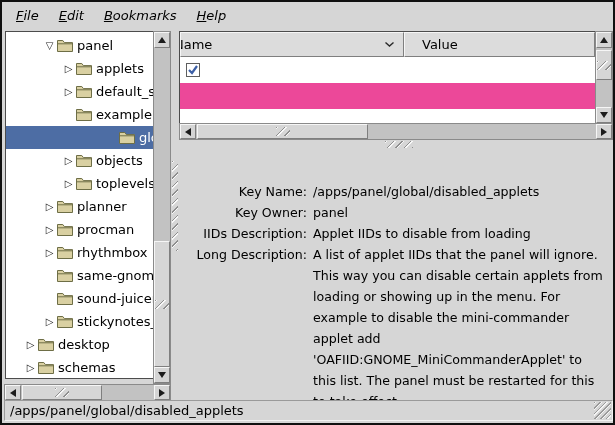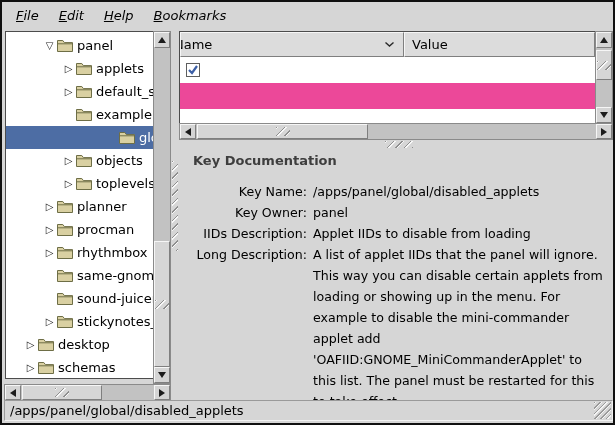--- a/index.html
+++ b/index.html
@@ -46,21 +46,21 @@
   
   #key-list{position:absolute;left:177px;top:29px;width:417px;height:94px;box-sizing:border-box;
     background:#fff;border:1px solid #4c4c4c;overflow:hidden;}
   #list-header{display:flex;height:25px;font-size:13px;color:#000;}
   .hdr-cell{box-sizing:border-box;background:#dcdcdc;
     border-top:1px solid #f6f6f6;border-left:1px solid #f6f6f6;
     border-bottom:1px solid #7f7f7f;border-right:1px solid #7f7f7f;
     display:flex;align-items:center;overflow:hidden;}
   #hdr-name{width:224px;justify-content:space-between;padding-right:8px;}
   #hdr-name .hdr-label{margin-left:-7px;}
-  #hdr-value{flex:1;padding-left:7px;}
+  #hdr-value{flex:1;padding-left:17px;}
   .list-row{height:26px;display:flex;align-items:center;font-size:13px;color:#000;white-space:nowrap;}
   .list-row.selected{background:#4d6da4;color:#fff;}
   .name-cell{width:223px;display:flex;align-items:center;overflow:hidden;flex:0 0 223px;}
   .value-cell{flex:1;display:flex;align-items:center;padding-left:6px;overflow:hidden;}
   .key-icon{display:inline-flex;margin-left:5px;flex:0 0 auto;}
   .row-label{margin-left:6px;overflow:hidden;}
   .value-cell .row-label{margin-left:0;}
   .checkbox{width:14px;height:14px;box-sizing:border-box;background:#fff;border:1px solid #5e5e5e;
     display:inline-flex;align-items:center;justify-content:center;}
   
@@ -81,22 +81,22 @@
     background:repeating-linear-gradient(135deg,#9a9a9a 0 1px,#f4f4f4 1px 2px,rgba(0,0,0,0) 2px 4px);}
 </style>
 </head>
 <body>
 
 <div id="window">
 
   <div id="menubar">
       <div class="menu-item"><span style="text-decoration: underline;">F</span><span>ile</span></div>
       <div class="menu-item"><span style="text-decoration: underline;">E</span><span>dit</span></div>
+      <div class="menu-item"><span style="text-decoration: underline;">B</span><span>ookmarks</span></div>
       <div class="menu-item"><span style="text-decoration: underline;">H</span><span>elp</span></div>
-      <div class="menu-item"><span style="text-decoration: underline;">B</span><span>ookmarks</span></div>
     </div>
 
   <div id="tree-viewport">
       <div class="tree-row">
         <span class="expander" style="margin-left: 37px;">▽</span>
         <span class="folder">
           <svg width="16" height="13" viewBox="0 0 16 13">
             <path d="M0.5 12.5 V1.5 H5.8 L7.4 3.6 H15.5 V12.5 Z" fill="#d9d0a2" stroke="#6e6e46"></path>
             <line x1="0.5" y1="4.8" x2="15.5" y2="4.8" stroke="#6e6e46"></line>
           </svg>
@@ -339,21 +339,20 @@
     <div class="sb-btn" style="right:0;top:0;width:16px;height:15px;">
         <span class="arr-rt"></span>
       </div>
   </div>
 
   <div id="h-splitter">
       <span class="grip"></span>
     </div>
 
   <div id="doc-panel">
-    <div id="doc-title">Key Documentation</div>
     <div id="doc-fields">
         <div class="doc-label">Key Name:</div>
         <div class="doc-value">/apps/panel/global/disabled_applets</div>
         <div class="doc-label">Key Owner:</div>
         <div class="doc-value">panel</div>
         <div class="doc-label">IIDs Description:</div>
         <div class="doc-value">Applet IIDs to disable from loading</div>
         <div class="doc-label">Long Description:</div>
         <div class="doc-value">A list of applet IIDs that the panel will ignore. This way you can disable certain applets from loading or showing up in the menu. For example to disable the mini-commander applet add 'OAFIID:GNOME_MiniCommanderApplet' to this list. The panel must be restarted for this to take effect.</div>
       </div>

